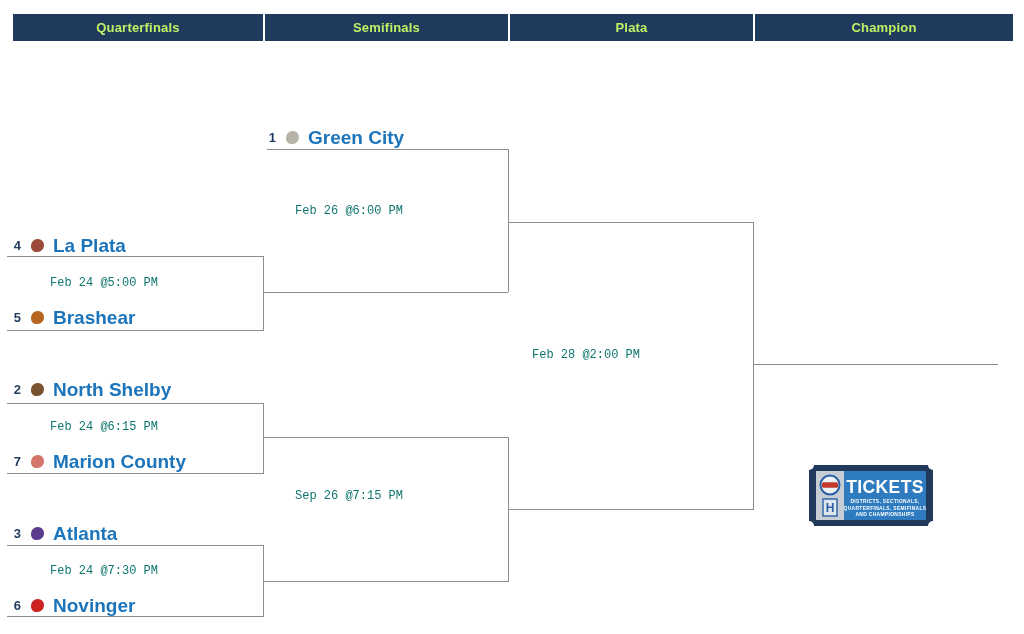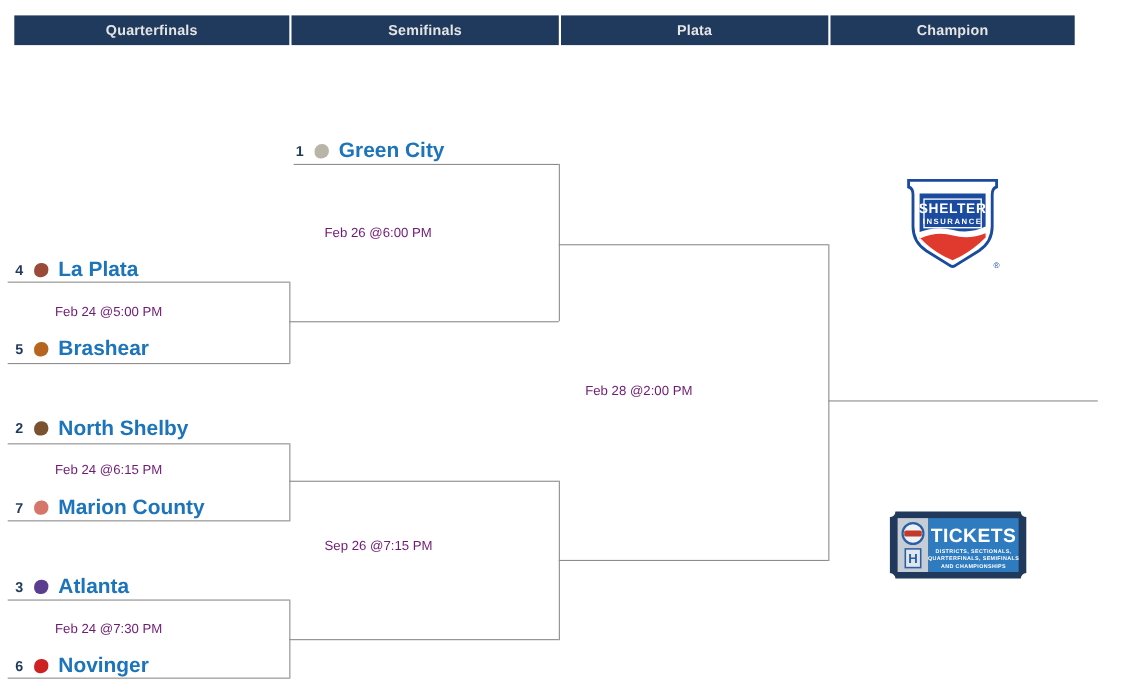--- a/index.html
+++ b/index.html
@@ -5,21 +5,21 @@
   * { margin:0; padding:0; box-sizing:border-box; }
   html,body { background:#ffffff; }
   body { font-family:"Liberation Sans", sans-serif; }
   .stage {
     position:relative; width:1024px; height:634px; background:#ffffff;
     overflow:hidden;
   }
   
   .hcell {
     position:absolute; top:14px; height:27px; line-height:27px;
-    background:#1f3a5c; color:#e5e5e5; font-weight:bold; font-size:13px;
+    background:#1f3a5c; color:#bef264; font-weight:bold; font-size:13px;
     text-align:center; letter-spacing:0.2px;
   }
   
   .hline { position:absolute; height:1px; background:#8c8c8c; }
   .vline { position:absolute; width:1px;  background:#8c8c8c; }
   
   .team {
     position:absolute; display:flex; align-items:center; height:17px;
   }
   .team .seed {
@@ -29,35 +29,35 @@
   .team .logo {
     width:13px; height:13px; border-radius:50% 45% 50% 40%;
     margin-left:10px; flex:0 0 auto; background:#999;
   }
   .team .name {
     margin-left:9px; color:#1c74bb; font-weight:bold; font-size:19px;
     text-decoration:none; white-space:nowrap; cursor:pointer;
   }
   
   .gdate {
-    position:absolute; color:#701a75; font-size:12px; white-space:nowrap;
+    position:absolute; color:#0f766e; font-size:12px; white-space:nowrap;font-family:Liberation Mono, monospace;
   }
   
   .sponsor { position:absolute; cursor:pointer; }
   svg text { font-family:"Liberation Sans", sans-serif; }
 </style>
 </head>
 <body>
 
 <div class="stage">
 
   <div class="hcell" style="left:13px;  width:250px;">Quarterfinals</div>
   <div class="hcell" style="left:265px; width:243px;">Semifinals</div>
   <div class="hcell" style="left:510px; width:243px;">Plata</div>
-  <div class="hcell" style="left:755px; width:222px;">Champion</div>
+  <div class="hcell" style="left:755px; width:258px;">Champion</div>
 
   <div class="hline" style="left:267px; top:149px; width:241px;"></div>
   <div class="vline" style="left:508px; top:149px; height:143px;"></div>
   <div class="hline" style="left:508px; top:222px; width:245px;"></div>
 
   <div class="hline" style="left:7px;   top:256px; width:256px;"></div>
   <div class="vline" style="left:263px; top:256px; height:75px;"></div>
   <div class="hline" style="left:7px;   top:330px; width:256px;"></div>
   <div class="hline" style="left:263px; top:292px; width:245px;"></div>
 
@@ -119,31 +119,20 @@
     <a class="name">Novinger</a>
   </div>
 
   <div class="gdate" style="left:295px; top:204px;">Feb 26 @6:00 PM</div>
   <div class="gdate" style="left:50px;  top:276px;">Feb 24 @5:00 PM</div>
   <div class="gdate" style="left:532px; top:348px;">Feb 28 @2:00 PM</div>
   <div class="gdate" style="left:50px;  top:420px;">Feb 24 @6:15 PM</div>
   <div class="gdate" style="left:295px; top:489px;">Sep 26 @7:15 PM</div>
   <div class="gdate" style="left:50px;  top:564px;">Feb 24 @7:30 PM</div>
 
-  <div class="sponsor" style="left:822px; top:162px; width:90px; height:86px;">
-    <svg width="90" height="86" viewBox="0 0 90 86">
-      <path d="M4 2 H84 V8 Q80 9 80 15 V44 Q80 58 68 66 L47 79 Q44 81.5 41 79 L20 66 Q8 58 8 44 V15 Q8 9 4 8 Z" fill="#ffffff" stroke="#1b4b9e" stroke-width="2.6"></path>
-      <path d="M14 14 H74 V44 Q59 51 44.5 47 Q29 43 14 49 Z" fill="#1b4b9e"></path>
-      <path d="M14 55 Q29 48 44.5 52 Q59 56 74 50 V54 Q60 68 44 74.5 Q27 68 14 54 Z" fill="#e03a2f"></path>
-      <rect x="18" y="19" width="52" height="26" fill="none" stroke="#ffffff" stroke-width="1.2"></rect>
-      <text x="44" y="32" text-anchor="middle" font-size="12.5" font-weight="bold" fill="#ffffff" letter-spacing="0.6">SHELTER</text>
-      <text x="44" y="42" text-anchor="middle" font-size="7" font-weight="bold" fill="#ffffff" letter-spacing="1.4">INSURANCE</text>
-      <text x="84" y="82" text-anchor="middle" font-size="7.5" fill="#1b4b9e">®</text>
-    </svg>
-  </div>
 
   <div class="sponsor" style="left:808px; top:464px; width:126px; height:63px;">
     <svg width="126" height="63" viewBox="0 0 126 63">
       <rect x="1" y="1" width="124" height="61" rx="4" fill="#21395b"></rect>
       <circle cx="1" cy="1" r="5" fill="#ffffff"></circle>
       <circle cx="125" cy="1" r="5" fill="#ffffff"></circle>
       <circle cx="1" cy="62" r="5" fill="#ffffff"></circle>
       <circle cx="125" cy="62" r="5" fill="#ffffff"></circle>
       <rect x="8" y="7" width="28" height="49" fill="#c6cdd4"></rect>
       <rect x="36" y="7" width="82" height="49" fill="#2e7bc0"></rect>

